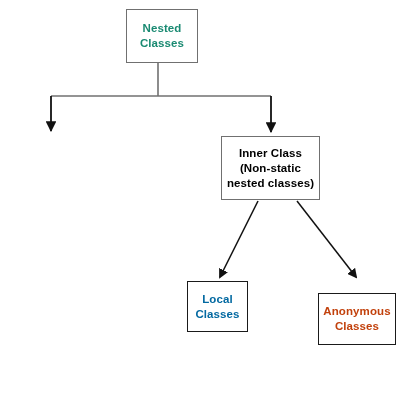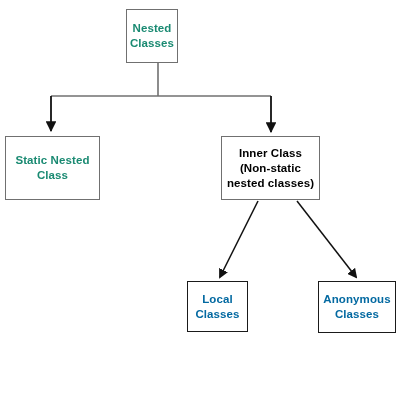--- a/index.html
+++ b/index.html
@@ -37,21 +37,21 @@
   .node .node-label {
     display: block;
     font-weight: bold;
     font-size: 11.5px;
     line-height: 15px;
     letter-spacing: 0.1px;
     white-space: pre-line;
   }
   
   #node-nested-classes {
-    left: 126px; top: 9px; width: 52px; height: 54px; justify-content: center;
+    left: 126px; top: 9px; width: 72px; height: 54px; justify-content: center;
   }
   #node-static-nested-class {
     left: 5px; top: 136px; width: 95px; height: 64px;
   }
   #node-inner-class {
     left: 221px; top: 136px; width: 99px; height: 64px;
   }
   #node-local-classes {
     left: 187px; top: 281px; width: 61px; height: 51px;
   }
@@ -85,34 +85,30 @@
     <path d="M 258 201 L 220 277" fill="none" stroke="#111111" stroke-width="1.5" marker-end="url(#arrow-dark-diag)"></path>
 
     <path d="M 297 201 L 356 277" fill="none" stroke="#111111" stroke-width="1.5" marker-end="url(#arrow-dark-diag)"></path>
   </svg>
 
   <div class="node" id="node-nested-classes" style="border:1.5px solid #707070; color:#1a8a72;">
     <span class="node-label">Nested
 Classes</span>
   </div>
 
-  <div class="node" id="node-static-nested-class" style="border:1.5px solid #707070; color:#1a8a72;">
-    <span class="node-label">Static Nested
-Class</span>
-  </div>
 
   <div class="node" id="node-inner-class" style="border:1.5px solid #707070; color:#000000;">
     <span class="node-label">Inner Class
 (Non-static
 nested classes)</span>
   </div>
 
   <div class="node" id="node-local-classes" style="border:1.5px solid #1a1a1a; color:#0369a1;">
     <span class="node-label">Local
 Classes</span>
   </div>
 
-  <div class="node" id="node-anonymous-classes" style="border:1.5px solid #1a1a1a; color:#0369a1;">
+  <div class="node" id="node-anonymous-classes" style="border:1.5px solid #1a1a1a; color:#c2410c;margin-top:12px;">
     <span class="node-label">Anonymous
 Classes</span>
   </div>
 
 </div>
 
 </body></html>

